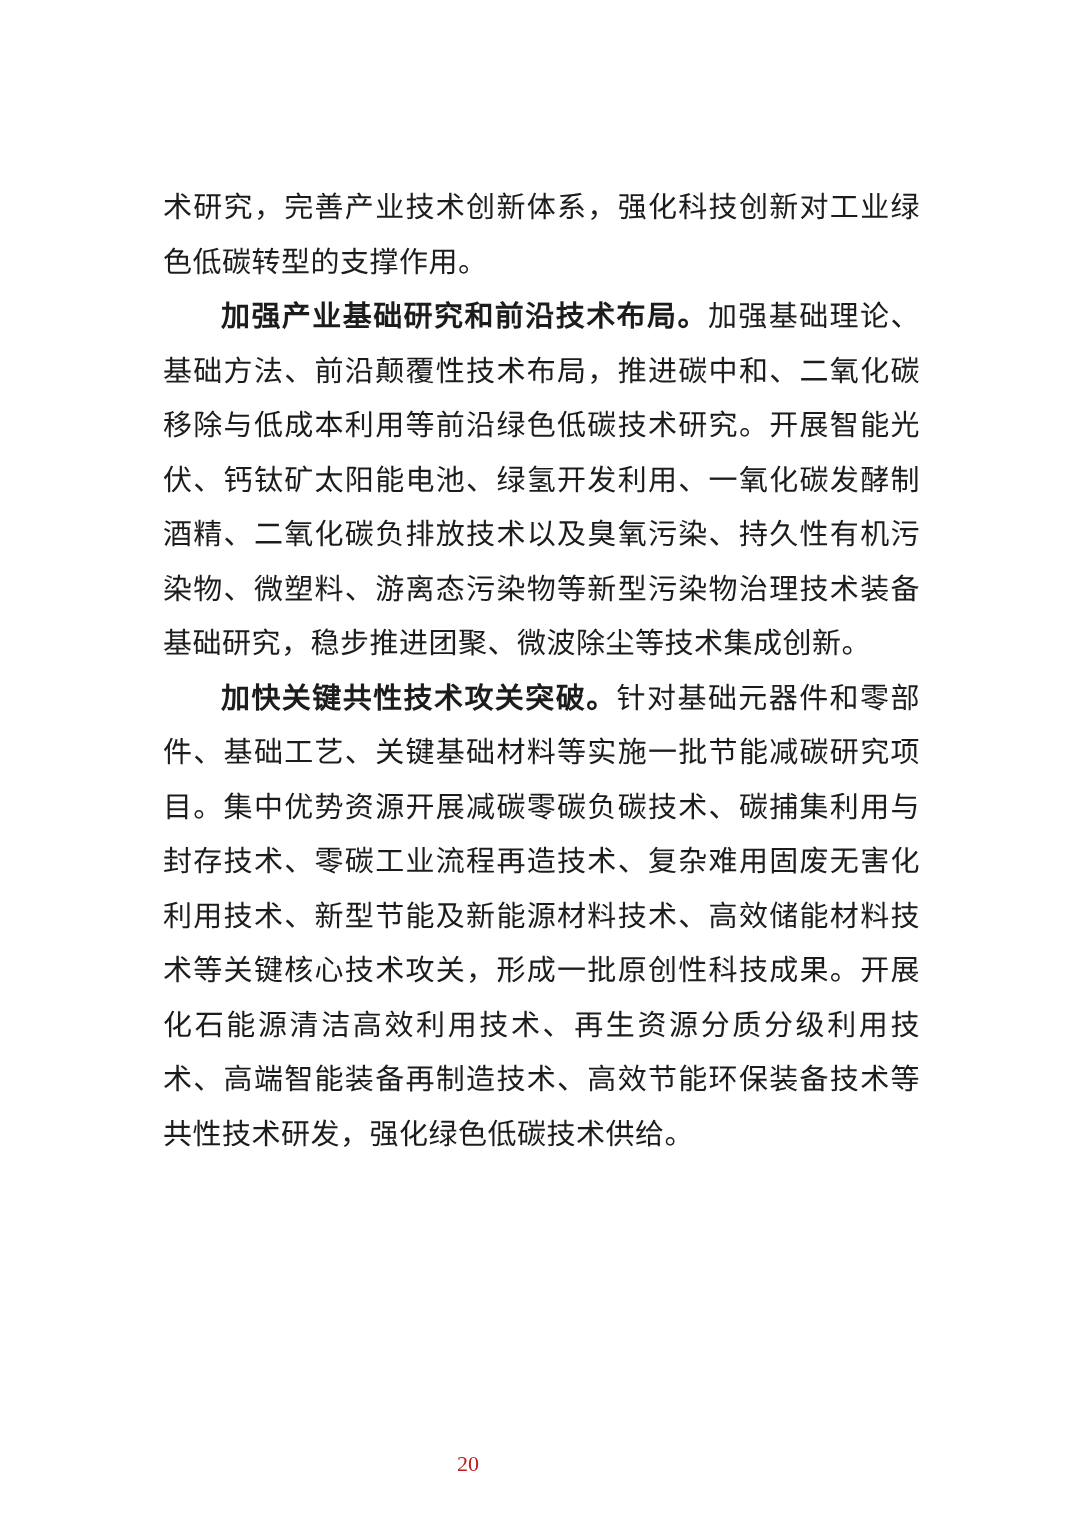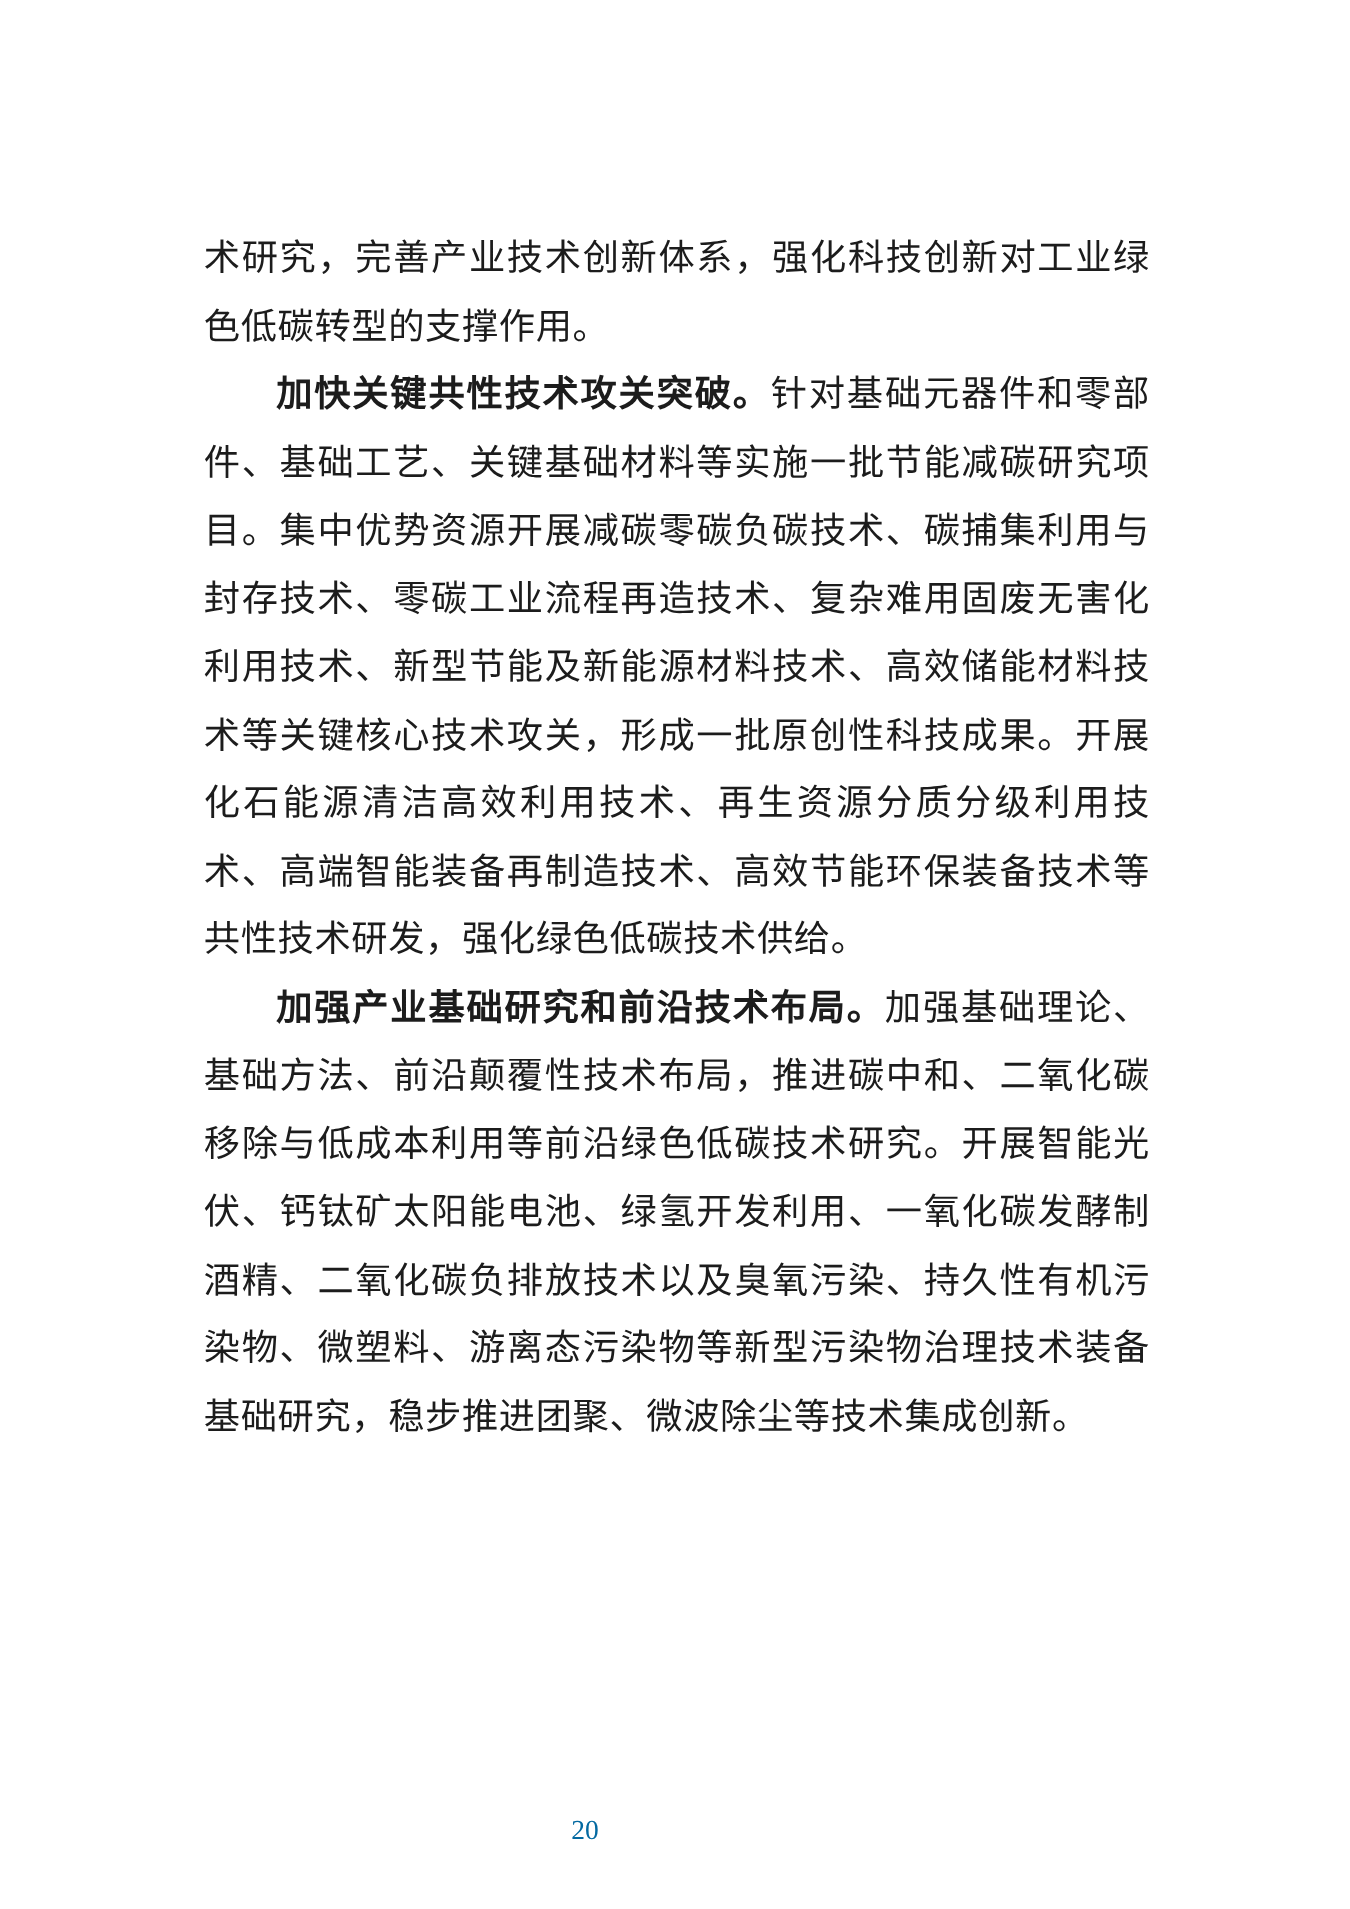--- a/index.html
+++ b/index.html
@@ -41,34 +41,34 @@
     font-weight: normal;
   }
   .page-number {
     position: absolute;
     left: 0;
     top: 1405px;
     width: 100%;
     text-align: center;
     font-size: 22px;
     line-height: 30px;
-    color: #0369a1;
+    color: #b91c1c;
   }
 </style>
 </head>
 <body>
 
 <div class="page">
 
   <div class="doc-body">
 
     <p class="para"><span class="body-text">术研究，完善产业技术创新体系，强化科技创新对工业绿色低碳转型的支撑作用。</span></p>
 
+    <p class="para indent"><span class="lead">加强产业基础研究和前沿技术布局。</span><span class="body-text">加强基础理论、基础方法、前沿颠覆性技术布局，推进碳中和、二氧化碳移除与低成本利用等前沿绿色低碳技术研究。开展智能光伏、钙钛矿太阳能电池、绿氢开发利用、一氧化碳发酵制酒精、二氧化碳负排放技术以及臭氧污染、持久性有机污染物、微塑料、游离态污染物等新型污染物治理技术装备基础研究，稳步推进团聚、微波除尘等技术集成创新。</span></p>
+
     <p class="para indent"><span class="lead">加快关键共性技术攻关突破。</span><span class="body-text">针对基础元器件和零部件、基础工艺、关键基础材料等实施一批节能减碳研究项目。集中优势资源开展减碳零碳负碳技术、碳捕集利用与封存技术、零碳工业流程再造技术、复杂难用固废无害化利用技术、新型节能及新能源材料技术、高效储能材料技术等关键核心技术攻关，形成一批原创性科技成果。开展化石能源清洁高效利用技术、再生资源分质分级利用技术、高端智能装备再制造技术、高效节能环保装备技术等共性技术研发，强化绿色低碳技术供给。</span></p>
-
-    <p class="para indent"><span class="lead">加强产业基础研究和前沿技术布局。</span><span class="body-text">加强基础理论、基础方法、前沿颠覆性技术布局，推进碳中和、二氧化碳移除与低成本利用等前沿绿色低碳技术研究。开展智能光伏、钙钛矿太阳能电池、绿氢开发利用、一氧化碳发酵制酒精、二氧化碳负排放技术以及臭氧污染、持久性有机污染物、微塑料、游离态污染物等新型污染物治理技术装备基础研究，稳步推进团聚、微波除尘等技术集成创新。</span></p>
 
 
   </div>
 
   <div class="page-number">20</div>
 
 </div>
 
 </body></html>

